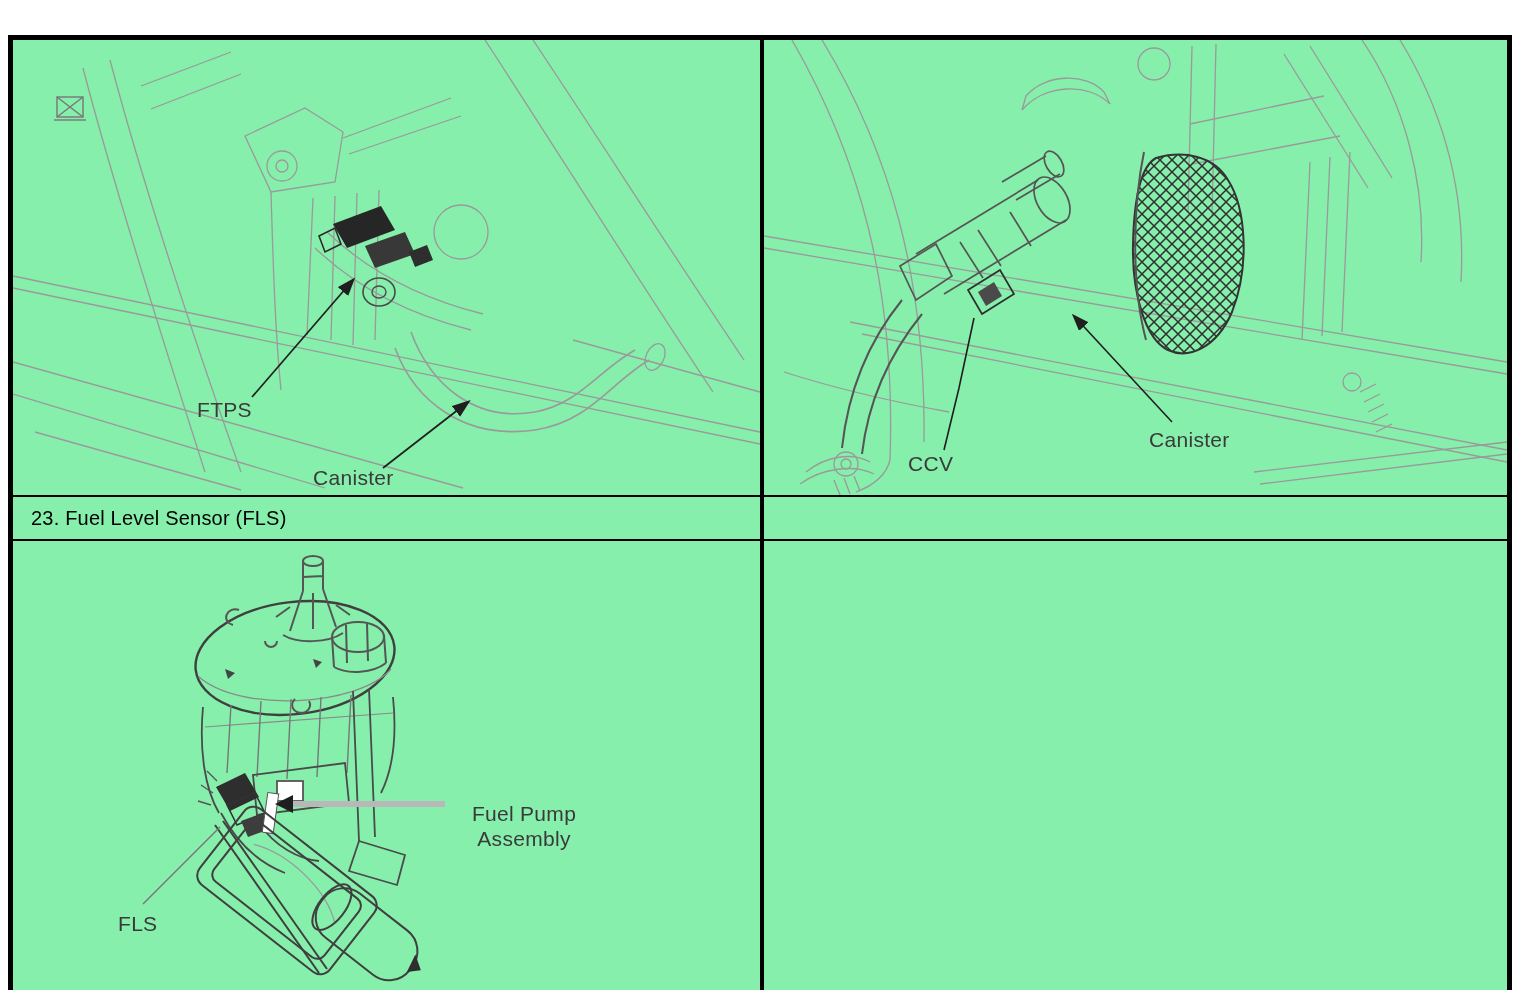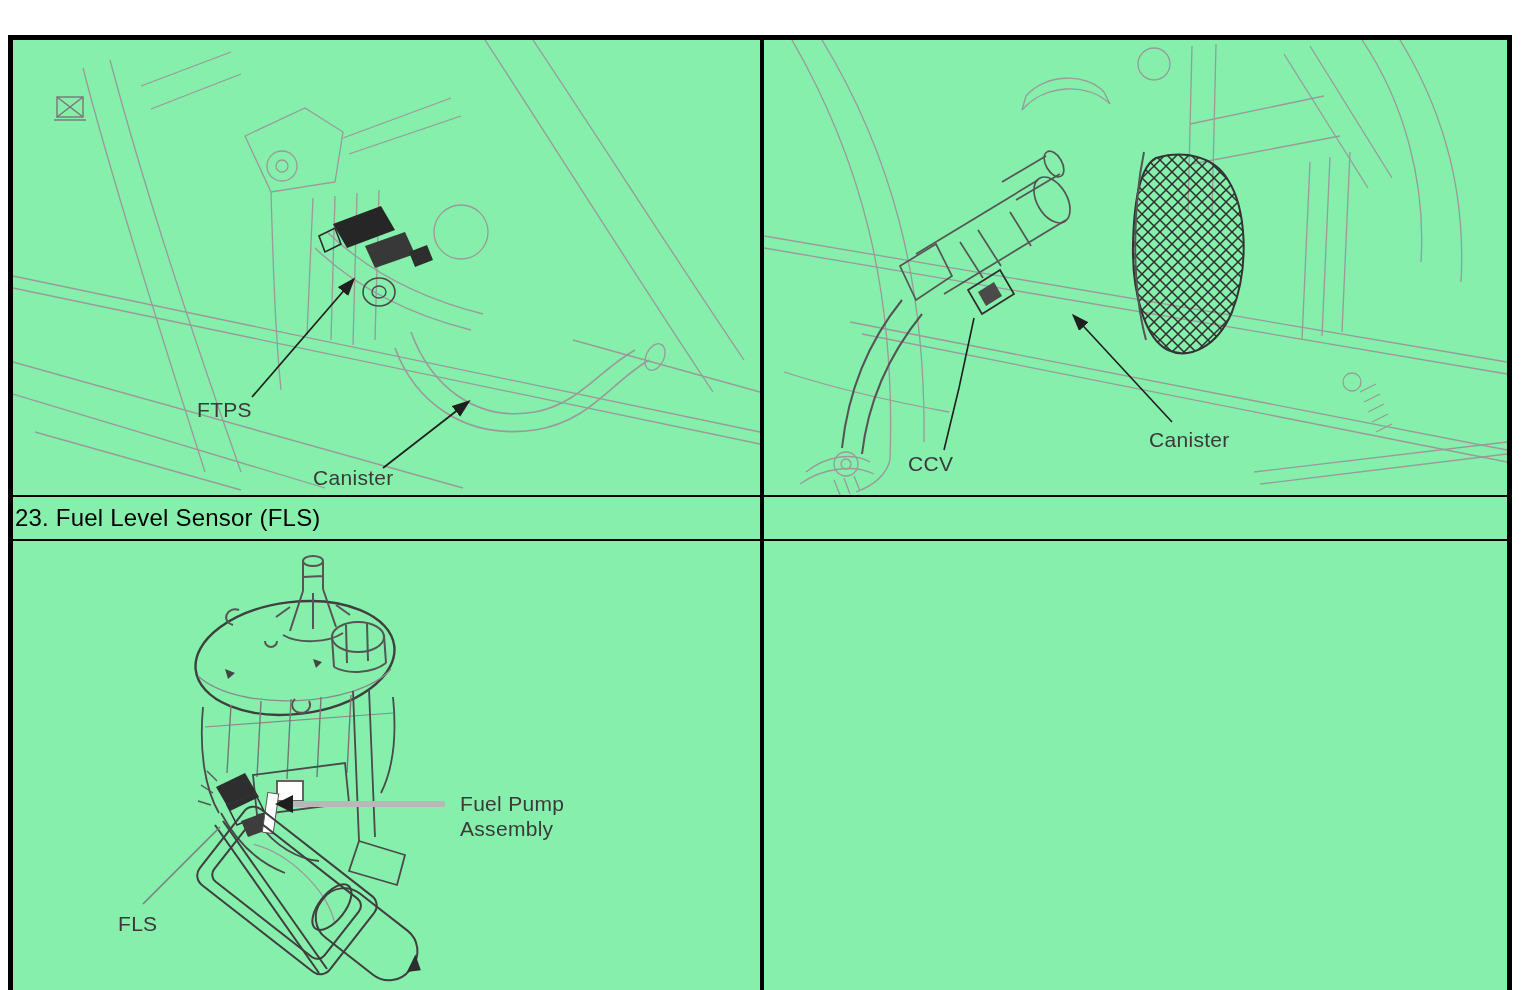--- a/index.html
+++ b/index.html
@@ -20,22 +20,22 @@
 
   .cell { position:absolute; overflow:hidden; }
   .cell-tl { left:0; top:0; width:747px; height:455px; }
   .cell-tr { left:751px; top:0; width:743px; height:455px; }
   .cell-cap-left { left:0; top:457px; width:747px; height:42px; }
   .cell-cap-right { left:751px; top:457px; width:743px; height:42px; }
   .cell-bl { left:0; top:501px; width:747px; height:452px; }
   .cell-br { left:751px; top:501px; width:743px; height:452px; }
 
   .caption {
-    display:block; line-height:42px; padding-left:2px;
-    font-size:24px; color:#000; letter-spacing:0.2px; white-space:nowrap;
+    display:block; line-height:42px; padding-left:18px;
+    font-size:20px; color:#000; letter-spacing:0.2px; white-space:nowrap;
   }
 
   .fig { position:absolute; left:0; top:0; width:100%; height:100%; }
   .fig svg { display:block; width:100%; height:100%; }
 
   .fig-label {
     position:absolute; font-size:21px; color:#3a3a3a; white-space:nowrap;
     letter-spacing:0.3px;
   }
   .fig-label.wrap { white-space:normal; width:128px; line-height:1.2; }
@@ -254,21 +254,21 @@
             <ellipse cx="310" cy="392" rx="13" ry="27"></ellipse>
             <path d="M405,378 l14,9 -10,10 z" fill="#2e2e2e" stroke="none"></path>
           </g>
         </g>
 
         <path d="M130,363 L207,286" stroke="#777" stroke-width="1.5" fill="none"></path>
         <path d="M276,263 L432,263" stroke="#b8b8b8" stroke-width="6" fill="none"></path>
         <polygon points="262,263 280,254 280,272" fill="#1f1f1f"></polygon>
       </svg>
       <span class="fig-label" style="left:105px; top:371px;text-align:right;">FLS</span>
-      <span class="fig-label wrap" style="left:447px; top:250px;">Fuel Pump Assembly</span>
+      <span class="fig-label wrap" style="left:447px; top:260px;text-align:center;">Fuel Pump Assembly</span>
     </div>
   </div>
 
   <div class="cell cell-br"></div>
 
   <div class="hline one"></div>
   <div class="hline two"></div>
   <div class="vdivider"></div>
 </div>
 

